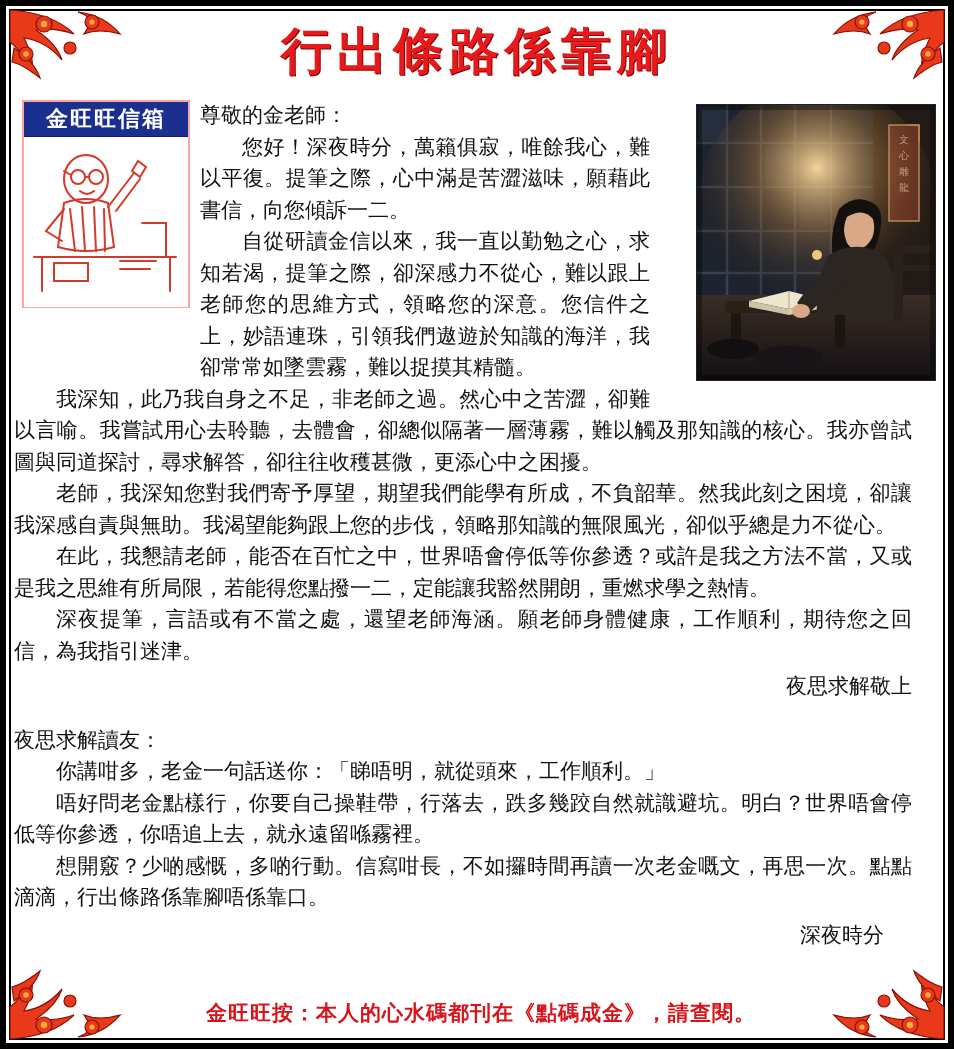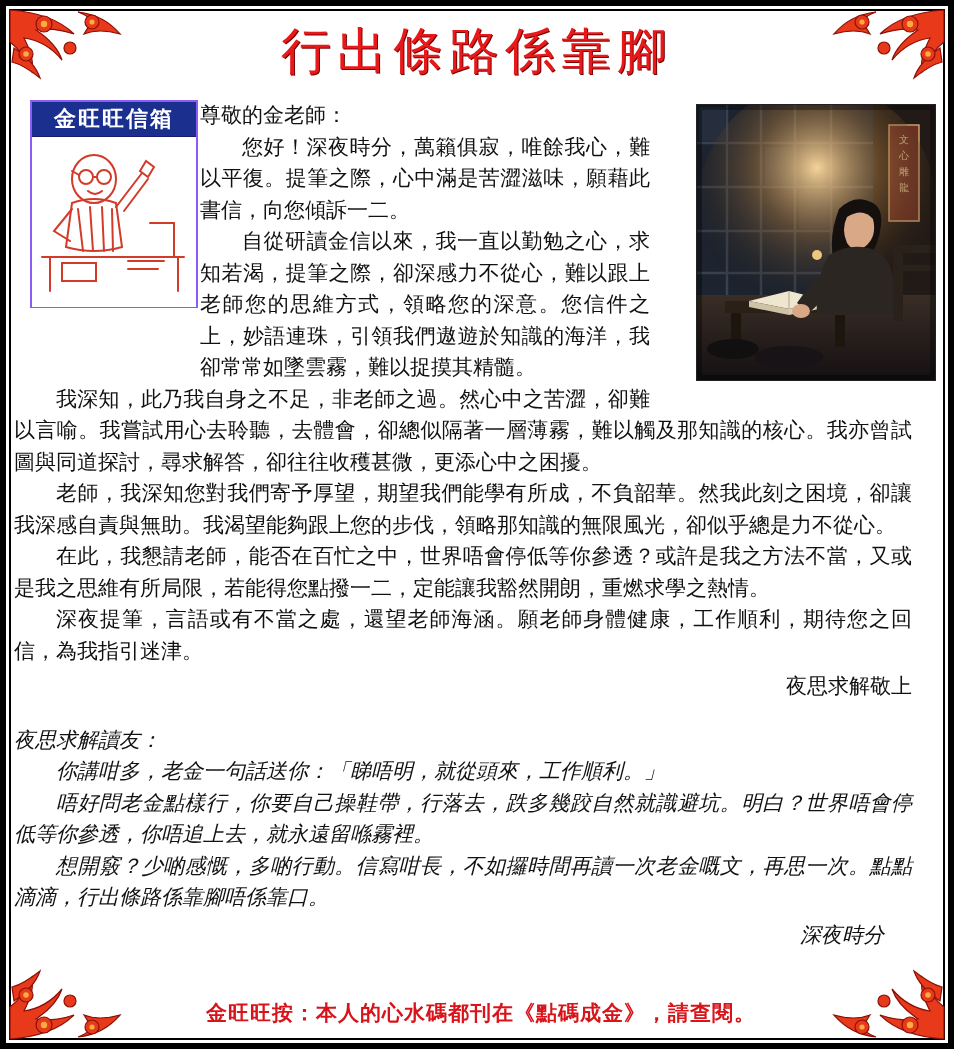--- a/index.html
+++ b/index.html
@@ -46,35 +46,35 @@
   .c-br { right: 8px; bottom: 8px; transform: scale(-1,-1); }
 
   
   .title {
     position: absolute;
     left: 0; right: 0;
     top: 18px;
     text-align: center;
     color: #e8191b;
     font-family: "DejaVu Serif", "Liberation Serif", serif;
-    font-weight: normal;
+    font-weight: bold;
     font-size: 50px;
     letter-spacing: 6px;
     text-shadow: 1px 1px 0 #7a0000;
     z-index: 4;
   }
 
   
   .masthead {
     position: absolute;
-    left: 30px;
+    left: 22px;
     top: 100px;
     width: 168px;
     height: 208px;
-    border: 2px solid #8b5cf6;
+    border: 2px solid #fca5a5;
     background: #fdfdfd;
     z-index: 5;
     box-sizing: border-box;
   }
   .masthead-label {
     height: 34px;
     background: #1b2f8f;
     color: #fff;
     font-family: "DejaVu Serif", "Liberation Serif", serif;
     font-weight: bold;
@@ -135,21 +135,21 @@
     width: 262px;
     height: 290px;
   }
   .signature {
     text-align: right;
     margin-top: 4px !important;
   }
   .reply {
     margin-top: 22px !important;
   }
-  .reply p { margin: 0; font-style: italic; }
+  .reply p { margin: 0; }
   .reply-sign {
     text-align: right;
     margin-top: 6px !important;
     padding-right: 28px;
   }
 
   
   .footer-note {
     position: absolute;
     left: 8px; right: 0;

